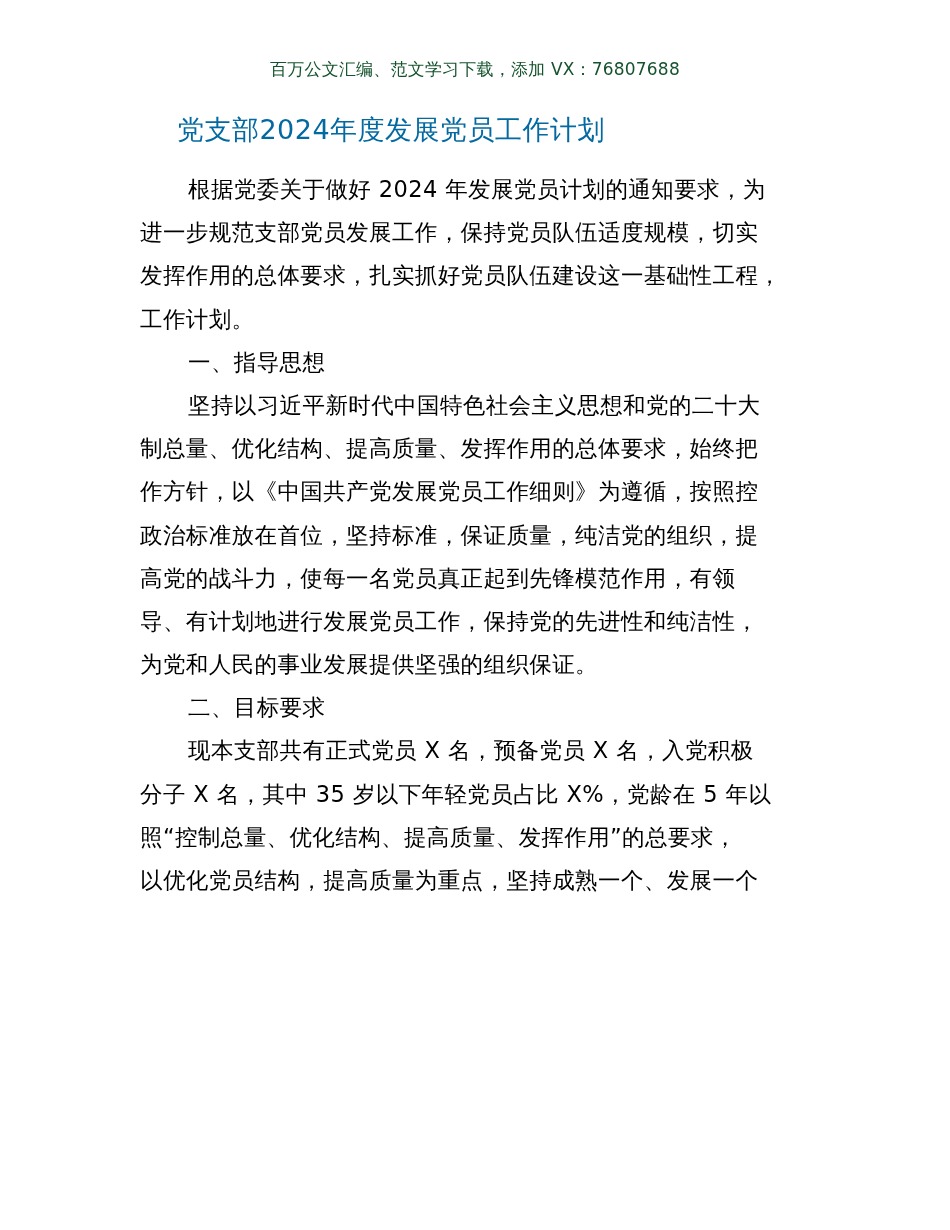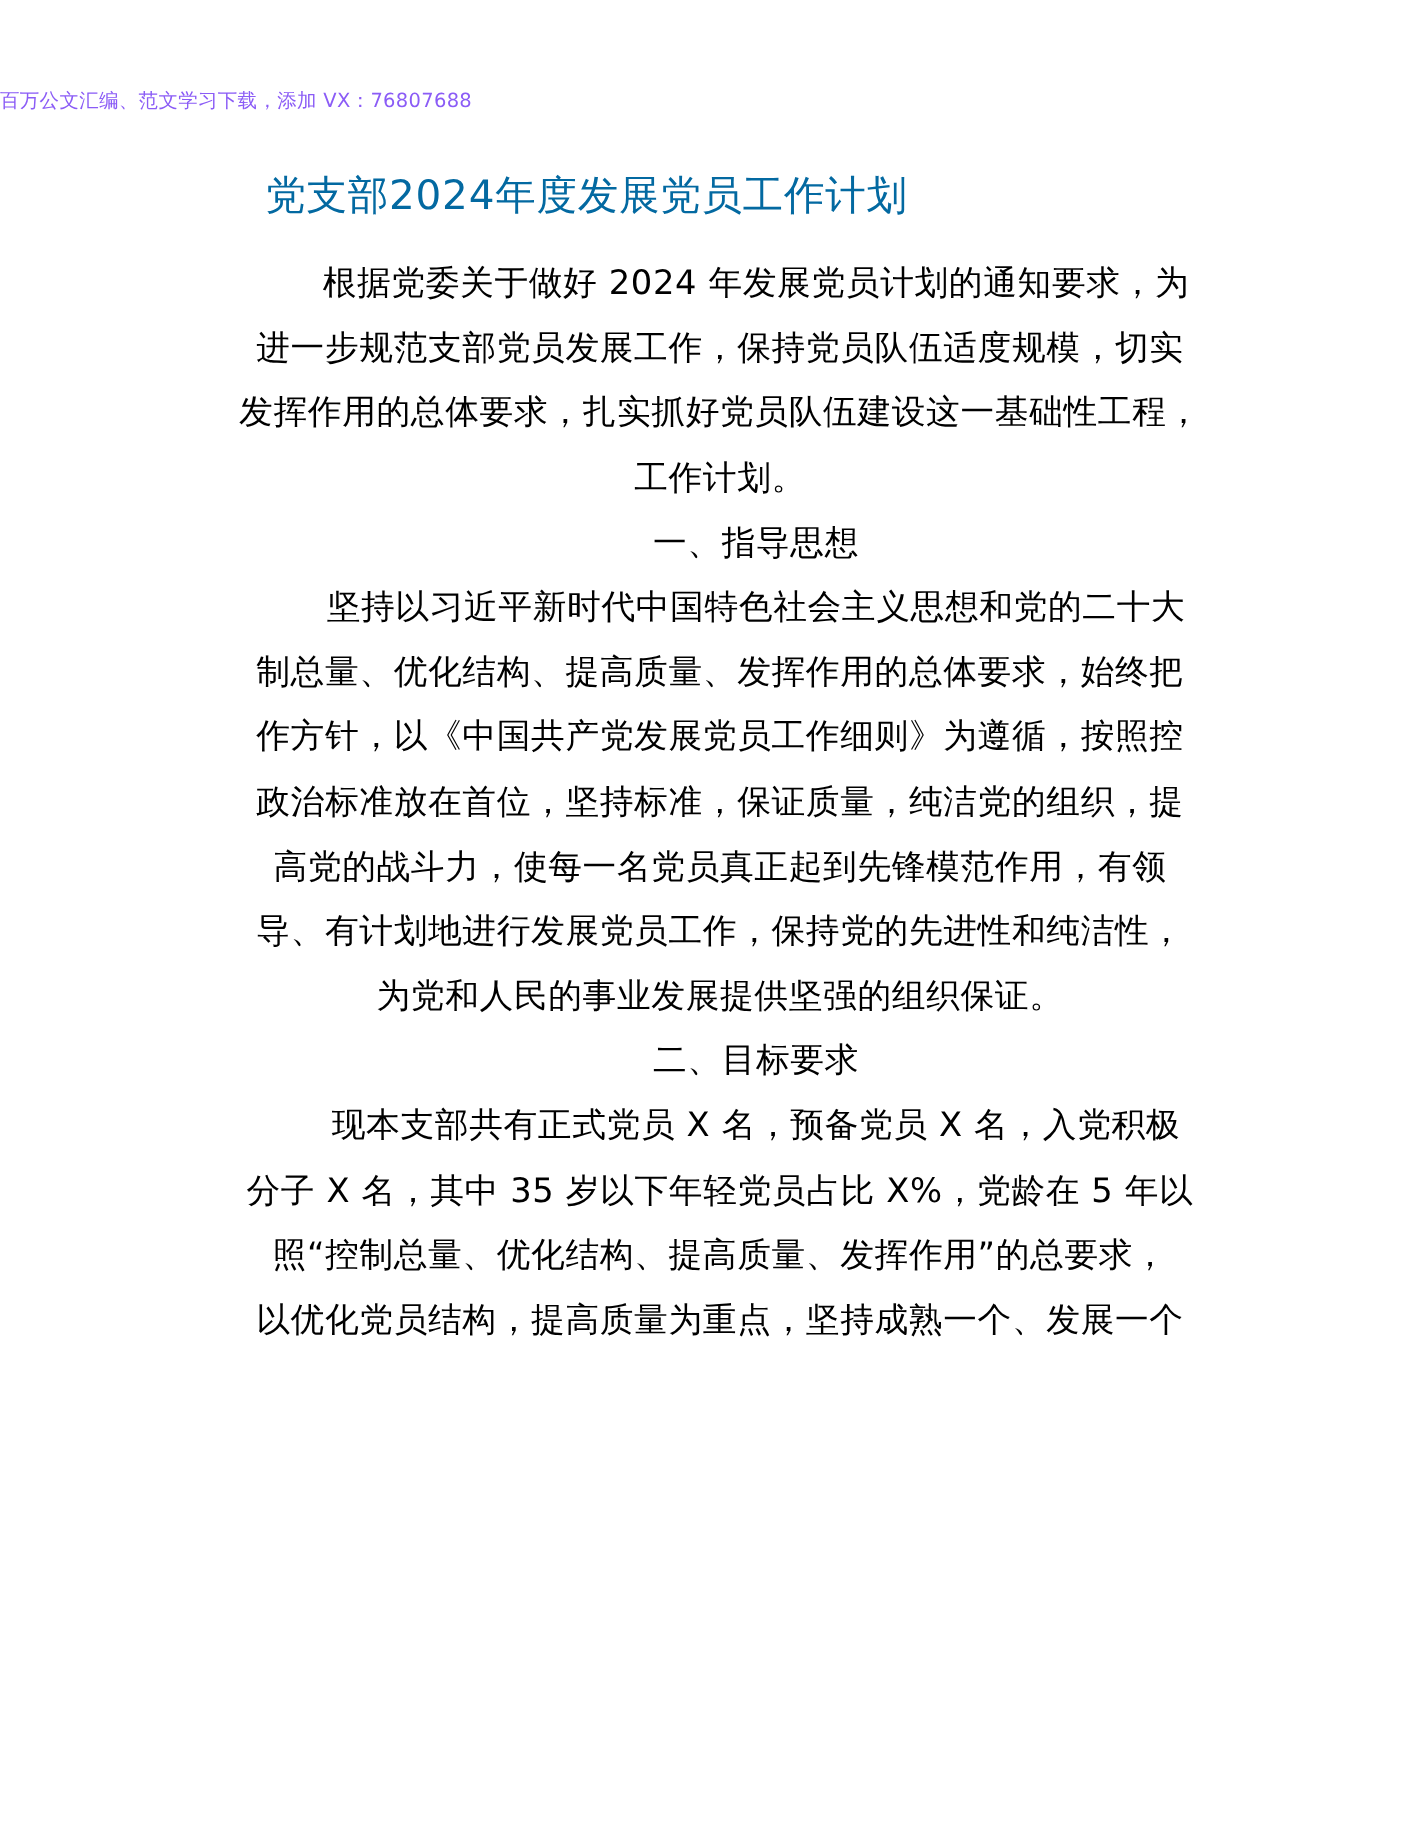--- a/index.html
+++ b/index.html
@@ -1,24 +1,24 @@
 <!DOCTYPE html>
 <html><head>
 <meta charset="utf-8">
 <style>
   html, body { margin: 0; padding: 0; background: #ffffff; }
   body { width: 950px; height: 1230px; position: relative; overflow: hidden;
          font-family: "DejaVu Sans", "Liberation Sans", sans-serif; color: #000; }
-  .banner { position: absolute; top: 58px; left: 0; width: 950px; 
-            font-size: 13px; color: #8b5cf6; letter-spacing: 0.2px; }
+  .banner { position: absolute; top: 58px; left: 0; width: 950px; text-align: center;
+            font-size: 17px; color: #14532d; letter-spacing: 0.2px; }
   .title { position: absolute; top: 112px; left: 0; width: 782px; text-align: center;
            font-size: 27px; color: #0369a1; letter-spacing: 0.5px; }
   .body { position: absolute; top: 168px; left: 140px; width: 680px; }
   .line { display: block; height: 43.2px; line-height: 43.2px; font-size: 22.5px;
-          white-space: nowrap; letter-spacing: 0.4px; text-align: center; }
+          white-space: nowrap; letter-spacing: 0.4px; }
   .indent { padding-left: 48px; }
   .heading-line { }
 </style>
 </head>
 <body>
 
 <div class="banner">百万公文汇编、范文学习下载，添加 VX：76807688</div>
 <div class="title">党支部2024年度发展党员工作计划</div>
 
 <div class="body">

